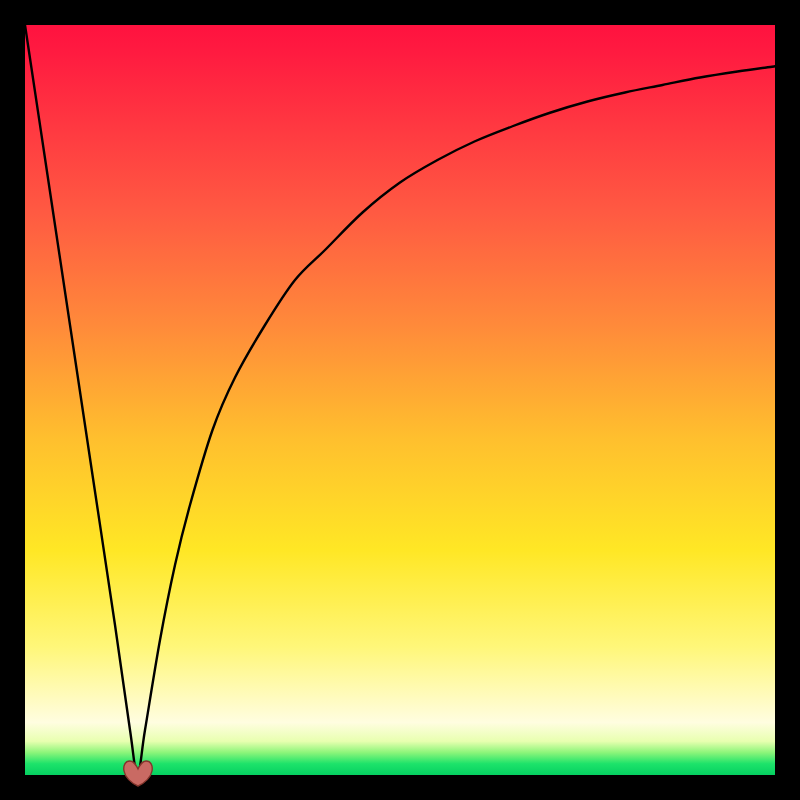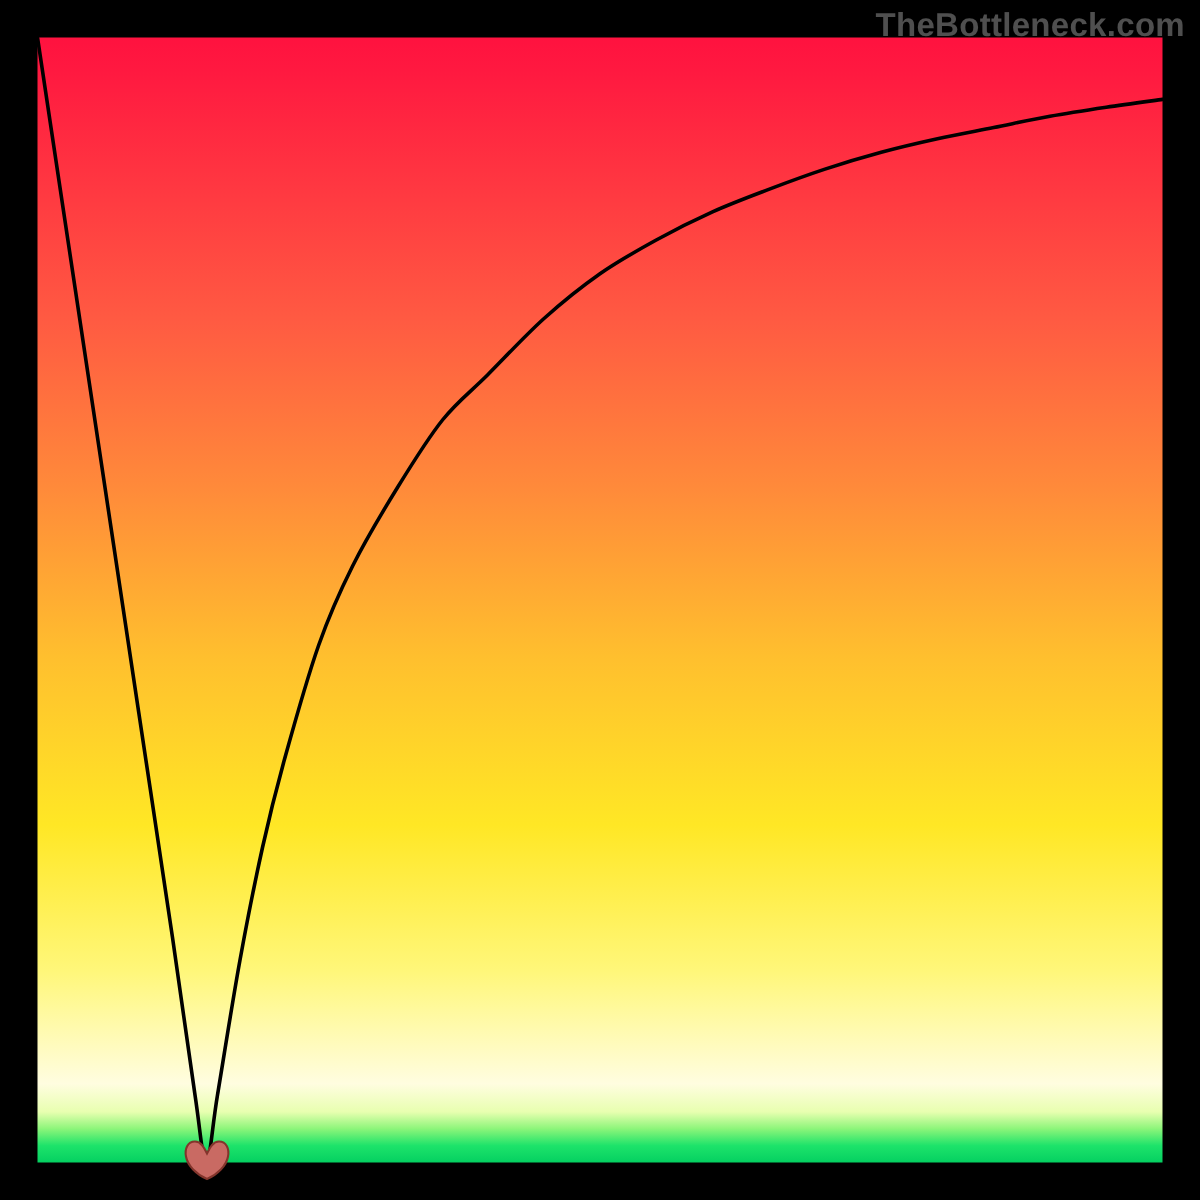--- a/index.html
+++ b/index.html
@@ -63,21 +63,20 @@
     width: 34px;
     height: 30px;
     transform: translate(-50%, -60%);
   }
   .heart svg { display: block; }
 </style>
 </head>
 <body>
 
 <div class="frame">
-  <div class="watermark">TheBottleneck.com</div>
 
   <div class="plot">
     <svg class="curve" viewBox="0 0 750 750" preserveAspectRatio="none">
       <path id="curve-path" fill="none" stroke="#000" stroke-width="2.4" stroke-linejoin="round" stroke-linecap="round" d="M 0 0 C 3.75 25, 15 100, 22.5 150 C 30 200, 37.5 250, 45 300 C 52.5 350, 60 400, 67.5 450 C 75 500, 83.75 557.5, 90 600 C 96.25 642.5, 101.25000000000001 680, 105.00000000000001 705 C 108.75000000000001 730, 110 750, 112.5 750 C 115 750, 116.25 727.5, 120 705 C 123.75 682.5, 130 642.5, 135 615 C 140 587.5, 145 562.5, 150 540 C 155 517.5, 158.75 502.5, 165 480 C 171.25 457.5, 180 426.25, 187.5 405 C 195 383.75, 201.25000000000003 370, 210.00000000000003 352.5 C 218.75000000000003 335, 230 316.25, 240 300 C 250 283.75, 260 267.5, 270 255 C 280 242.5, 288.75 236.25, 300 225 C 311.25 213.75, 325 198.75, 337.5 187.5 C 350 176.25, 362.5 166.25, 375 157.5 C 387.5 148.75, 400.00000000000006 141.875, 412.50000000000006 135 C 425.00000000000006 128.125, 437.5 121.875, 450 116.25 C 462.5 110.625, 475 106, 487.5 101.25 C 500 96.5, 512.5 91.875, 525 87.75 C 537.5 83.625, 550 79.875, 562.5 76.5 C 575 73.125, 587.5 70.25, 600 67.5 C 612.5 64.75, 625 62.5, 637.5 60 C 650 57.5, 662.5 54.75, 675 52.5 C 687.5 50.25, 700 48.375, 712.5 46.5 C 725 44.625, 743.75 42.125, 750 41.25"></path>
     </svg>
     <div class="heart" id="heart-marker" style="left: 112.5px; top: 750px;">
       <svg viewBox="0 0 34 30">
 
         <path d="M9 4
                  C 4 4, 2 9, 3 14

